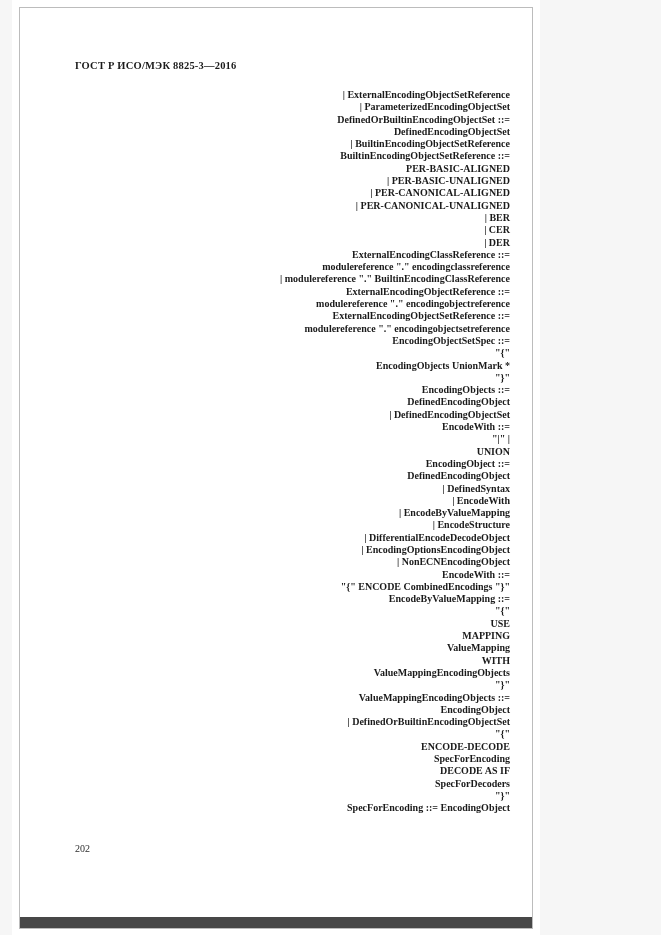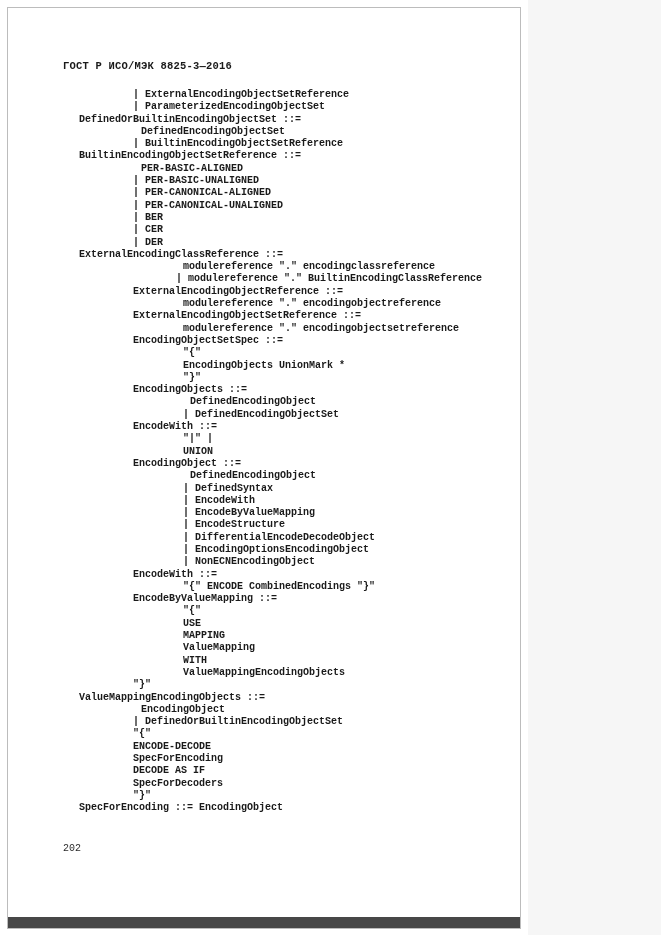--- a/index.html
+++ b/index.html
@@ -5,23 +5,24 @@
   html, body {
     margin: 0;
     padding: 0;
     background: #f6f6f6;
   }
   .page {
     position: relative;
     width: 528px;
     height: 935px;
     background: #ffffff;
-    font-family: Liberation Mono, monospace;
+    font-family: Liberation Serif, serif;
     color: #1a1a1a;
     overflow: hidden;
+    margin-left: 12px;
   }
   .frame {
     position: absolute;
     left: 7px;
     top: 7px;
     right: 7px;
     bottom: 6px;
     border: 1px solid #bcbcbc;
     pointer-events: none;
   }
@@ -31,20 +32,21 @@
     top: 60px;
     font-size: 10.5px;
     font-weight: bold;
     letter-spacing: 0.2px;
   }
   .content {
     position: absolute;
     left: 63px;
     top: 89px;
     right: 30px;
+    text-align: right;
   }
   .line {
     font-size: 10px;
     font-weight: bold;
     line-height: 12.3px;
     height: 12.3px;
     white-space: pre;
   }
   .indent-0 { padding-left: 16px; }
   .indent-1 { padding-left: 70px; }

